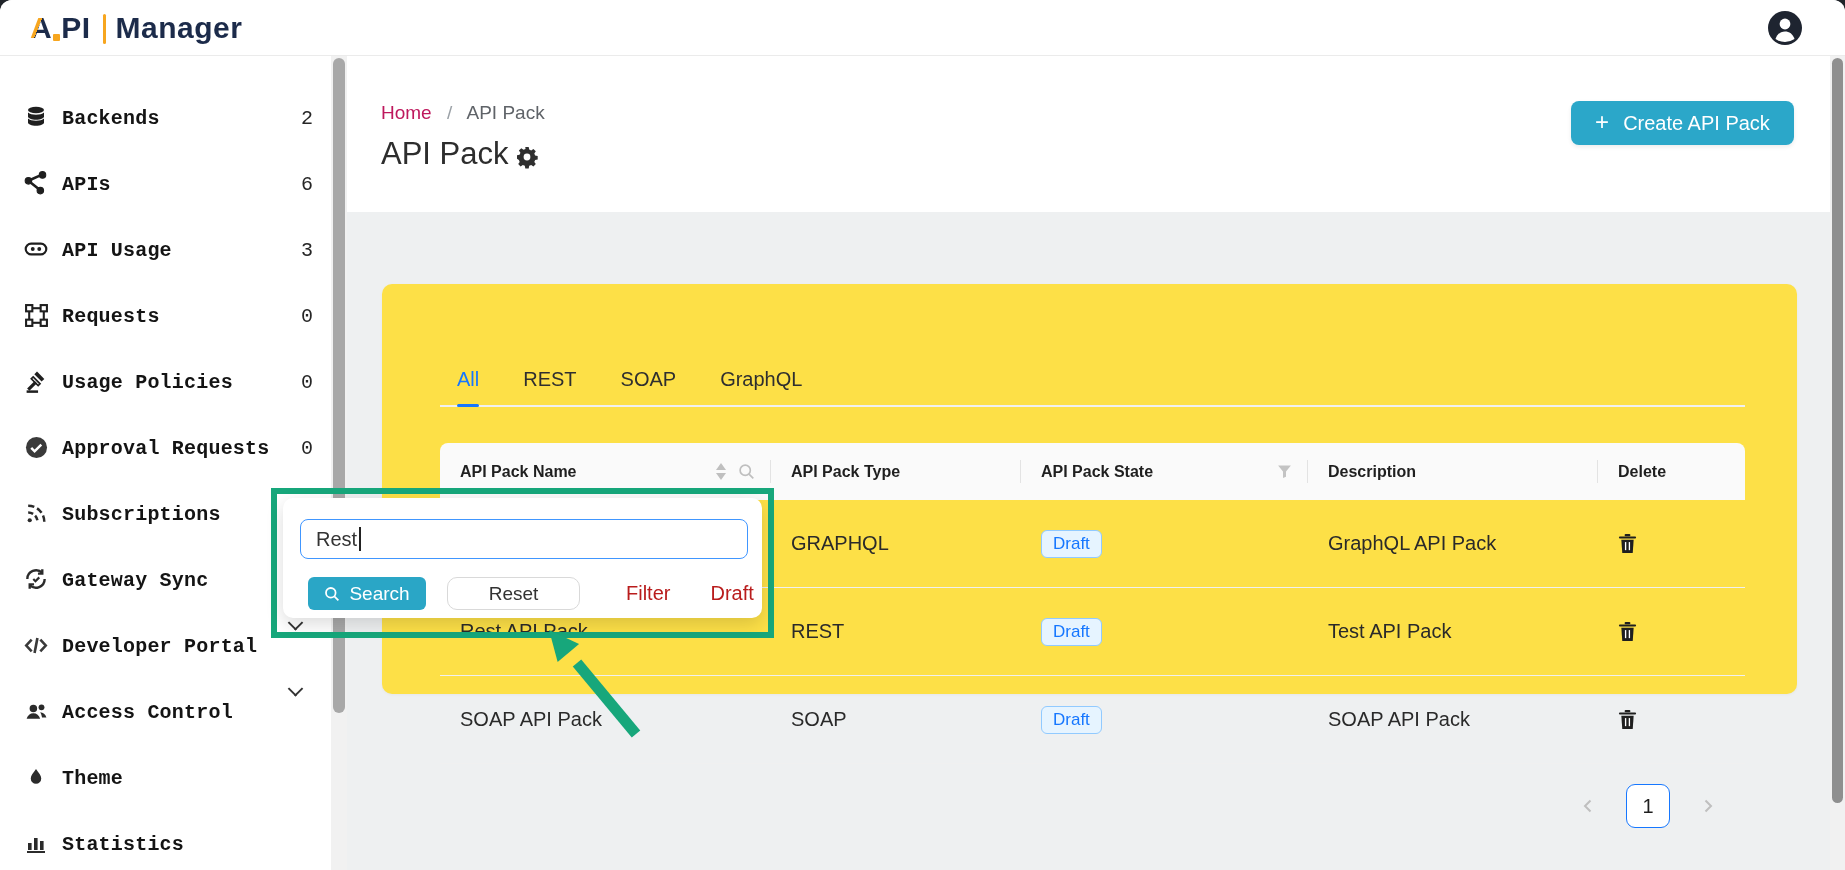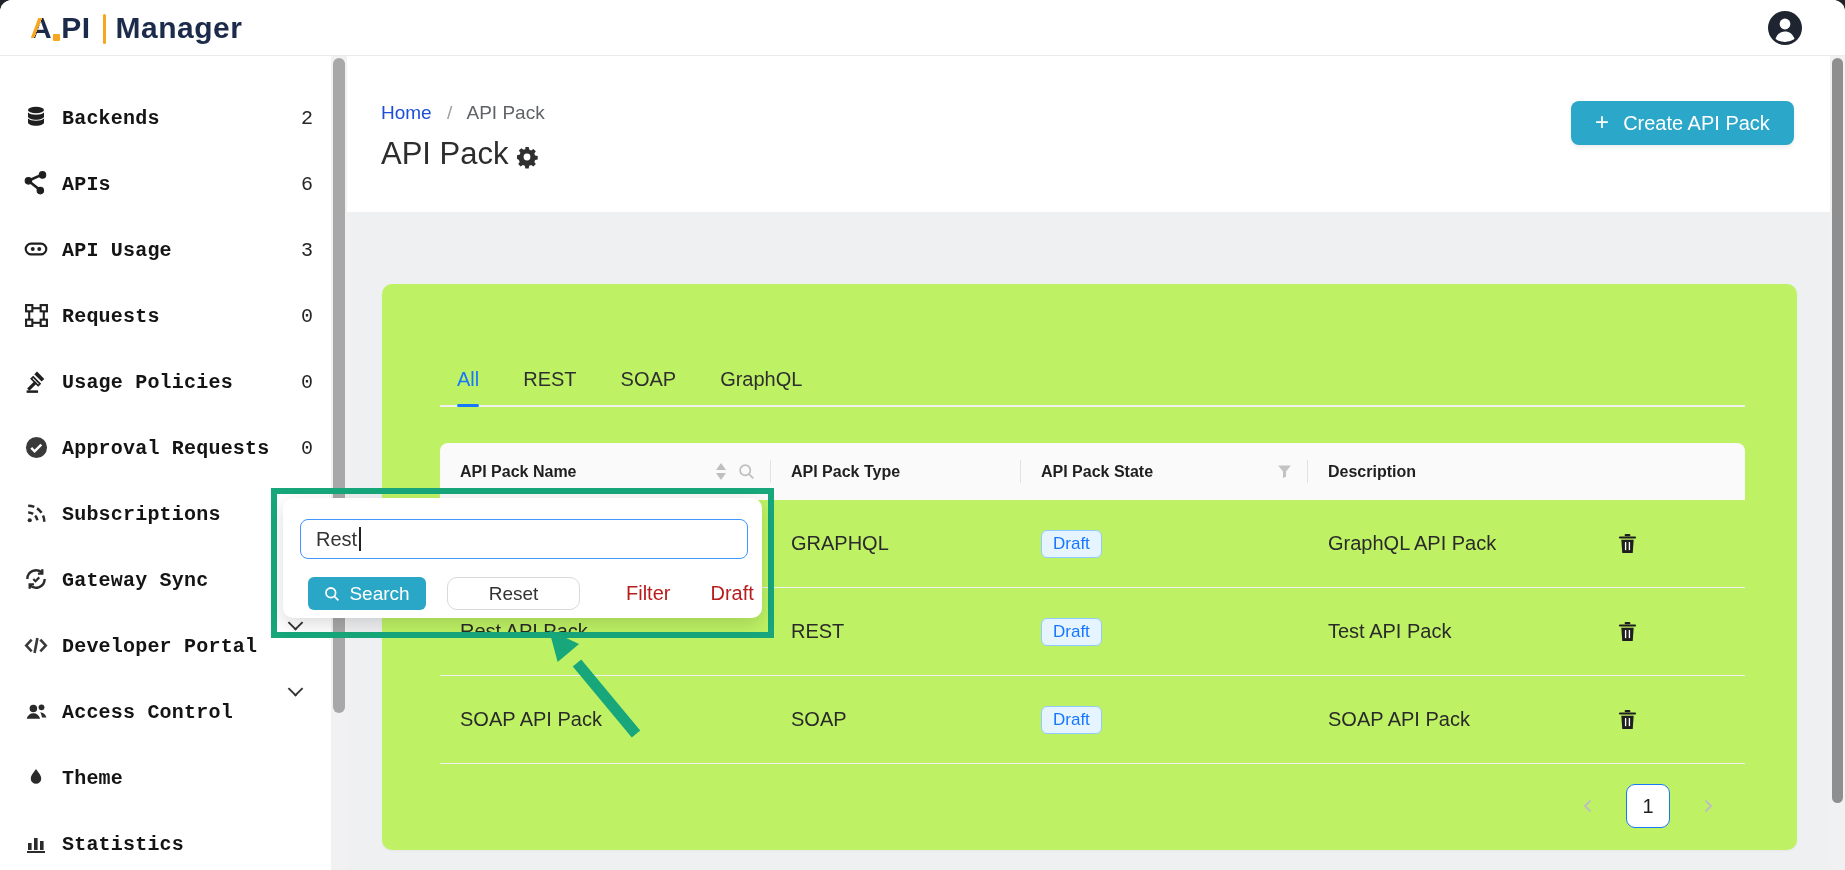--- a/index.html
+++ b/index.html
@@ -20,30 +20,30 @@
   .si .ic { width:26px; height:26px; display:flex; align-items:center; justify-content:center; color:#1f1f1f; flex:0 0 26px; }
   .si .lbl { margin-left:13px; font-size:20px; font-weight:bold; color:#141414; letter-spacing:.2px; }
   .si .cnt { margin-left:auto; margin-right:18px; font-size:20px; color:#262626; }
   .chev { position:absolute; right:30px; top:50%; width:11px; height:11px; border-right:2.2px solid #333; border-bottom:2.2px solid #333; transform:translateY(-70%) rotate(45deg); }
   .side-track { position:absolute; left:331px; top:56px; width:16px; height:814px; background:#f1f1f1; z-index:6; }
   .side-thumb { position:absolute; left:2px; top:2px; width:12px; height:655px; background:#a8a8a8; border-radius:7px; cursor:pointer; }
 
   
   .band { position:absolute; left:347px; top:56px; width:1483px; height:156px; background:#fff; }
   .crumb { position:absolute; left:381px; top:102px; font-size:19px; z-index:2; }
-  .crumb .home { color:#1d4ed8; cursor:pointer; }
+  .crumb .home { color:#be185d; cursor:pointer; }
   .crumb .sep { color:#9aa0a6; margin:0 10px; }
   .crumb .cur { color:#5f6368; }
   .ptitle { position:absolute; left:381px; top:136px; font-size:31px; color:#2d2d2d; font-weight:500; z-index:2; display:flex; align-items:center; }
   .gear { margin-left:6px; margin-top:6px; cursor:pointer; display:flex; }
   .create-btn { position:absolute; left:1571px; top:101px; width:223px; height:44px; background:#2ba7c9; color:#fff; border:none; border-radius:8px; font-size:20px; font-family:"Liberation Sans",sans-serif; cursor:pointer; display:flex; align-items:center; justify-content:center; gap:14px; z-index:2; box-shadow:0 2px 4px rgba(0,0,0,.08); }
   .plus { font-size:24px; font-weight:300; line-height:20px; margin-top:-2px; }
 
   
-  .card { position:absolute; left:382px; top:284px; width:1415px; height:566px; background:#bef264; border-radius:10px; box-shadow:0 1px 3px rgba(0,0,0,.04); z-index:1; }
+  .card { position:absolute; left:382px; top:284px; width:1415px; height:410px; background:#fde047; border-radius:10px; box-shadow:0 1px 3px rgba(0,0,0,.04); z-index:1; }
   .tabs { position:absolute; left:58px; top:71px; right:52px; height:52px; border-bottom:2px solid #f0f0f0; display:flex; gap:44px; padding-left:17px; }
   .tab { font-size:20px; color:#2f2f2f; line-height:48px; cursor:pointer; position:relative; }
   .tab.active { color:#1677ff; }
   .tab.active .ink { position:absolute; left:0; right:0; bottom:-2px; height:3px; background:#1677ff; border-radius:2px; }
 
   .tbl { position:absolute; left:58px; top:159px; width:1305px; }
   .thead { display:flex; height:57px; background:#fafafa; border-radius:8px 8px 0 0; align-items:center; font-weight:bold; font-size:16px; color:#1f1f1f; }
   .th { position:relative; display:flex; align-items:center; padding:0 16px 0 20px; height:100%; }
   .th:not(:last-child)::after { content:""; position:absolute; right:0; top:17px; width:1.5px; height:23px; background:#e3e3e3; }
   .w-name{ width:331px; } .w-type{ width:250px; } .w-state{ width:287px; } .w-desc{ width:290px; } .w-del{ width:147px; }
@@ -314,20 +314,23 @@
           <span class="spacer"></span>
           <span style="display:flex;">
             <svg width="15" height="15" viewBox="0 0 20 20" fill="#c3c3c3">
                 <path d="M1.5 2h17L12 10v7l-4 1.8V10z"></path>
               </svg>
           </span>
         </div>
         <div class="th w-desc">
             <span>Description</span>
           </div>
+        <div class="th w-del">
+            <span>Delete</span>
+          </div>
       </div>
 
       <div class="trow">
         <div class="td w-name"></div>
         <div class="td w-type">GRAPHQL</div>
         <div class="td w-state">
             <span class="badge">Draft</span>
           </div>
         <div class="td w-desc">GraphQL API Pack</div>
         <div class="td w-del">

